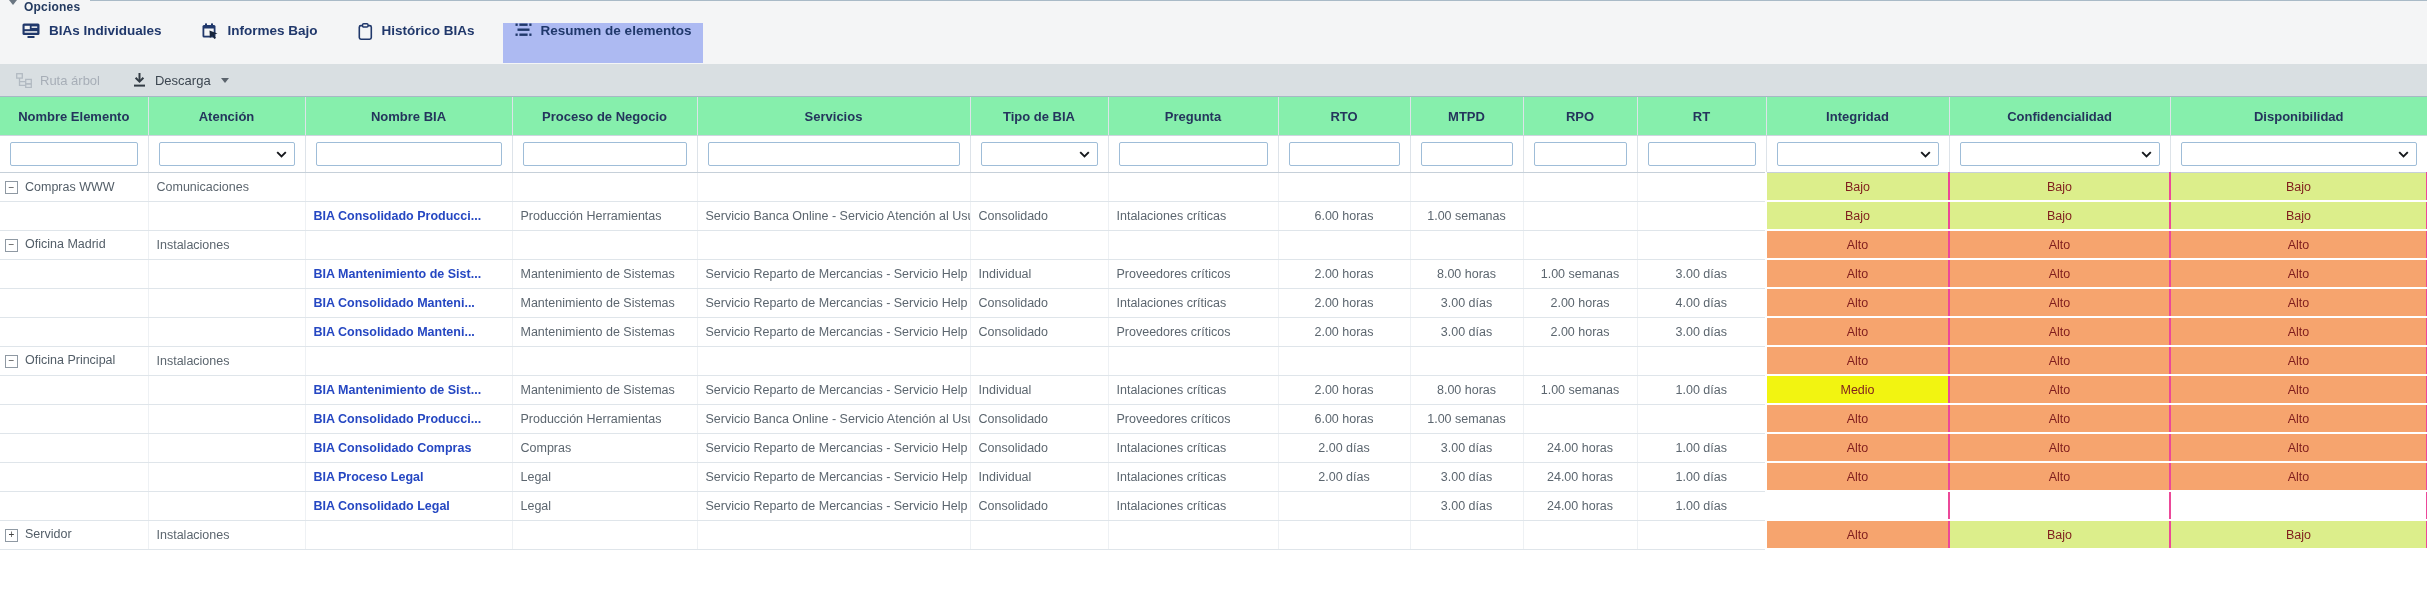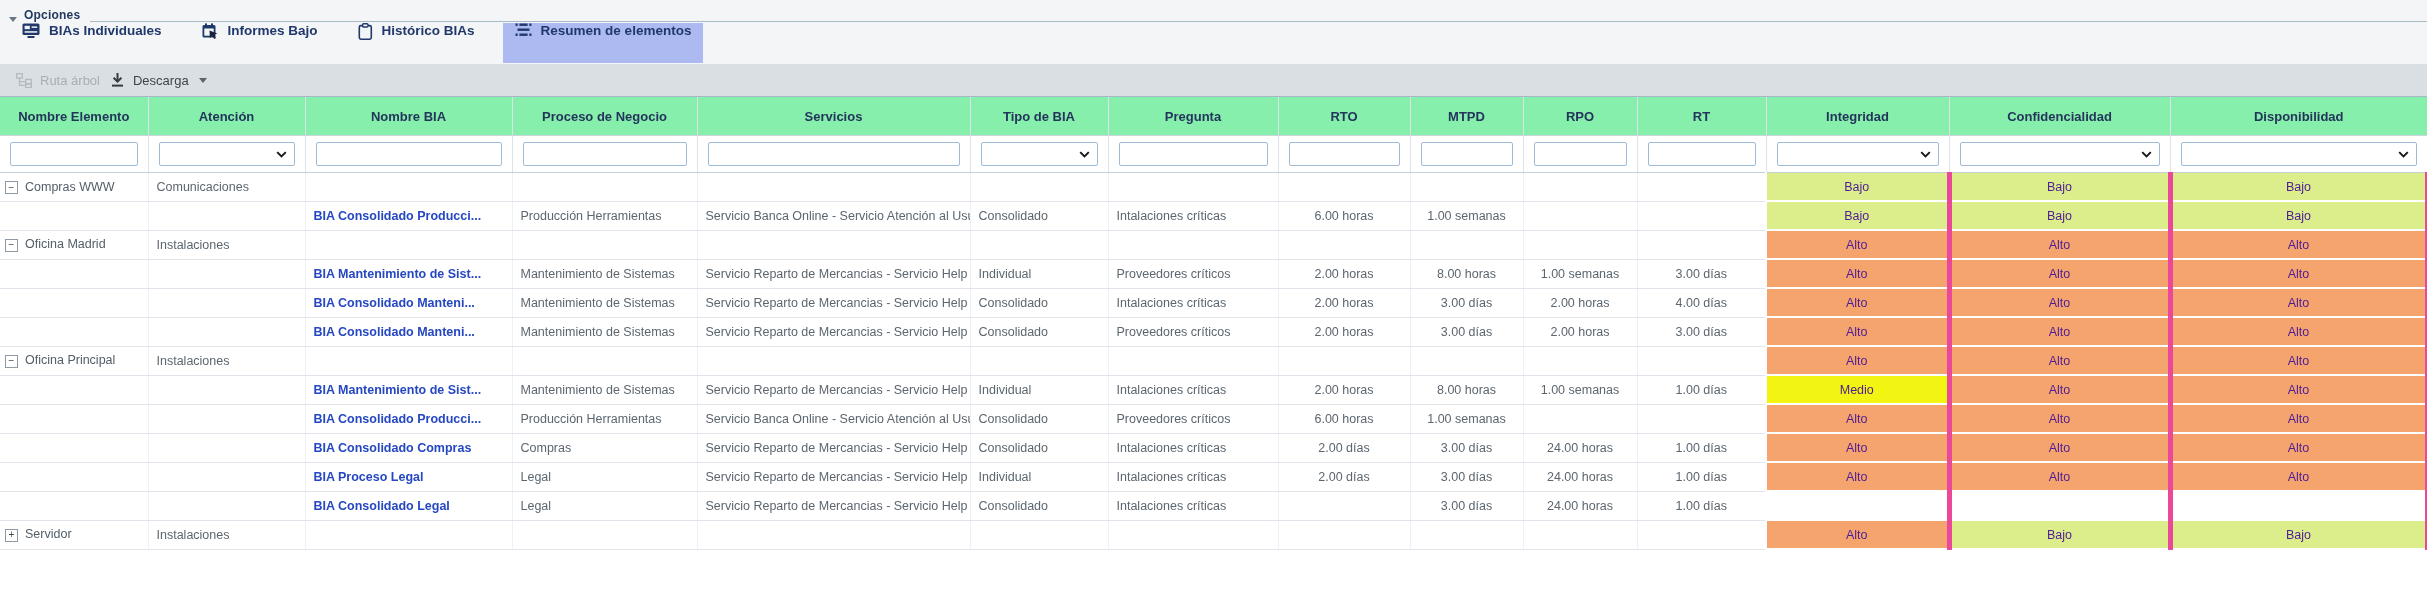--- a/index.html
+++ b/index.html
@@ -1,47 +1,47 @@
 <!DOCTYPE html>
 <html><head>
 <meta charset="utf-8">
 <style>
   html,body{margin:0;padding:0;}
   body{font-family:"Liberation Sans",sans-serif;background:#fff;}
   .app{width:2427px;height:608px;background:#fff;overflow:hidden;position:relative;}
 
   
   .top{background:#f4f5f6;}
-  .opc{height:22px;display:flex;align-items:flex-end;padding-left:9px;}
+  .opc{height:22px;display:flex;align-items:flex-start;padding-left:9px;}
   .opc-caret{width:0;height:0;border-left:4px solid transparent;border-right:4px solid transparent;border-top:5px solid #6a7682;}
   .opc-title{font-size:12px;font-weight:bold;color:#233a60;margin-left:7px;letter-spacing:.2px;}
   .opc-rule{flex:1;height:1px;background:#a9bac7;margin-left:10px;}
 
   .tabs{height:42px;display:flex;align-items:center;padding-left:10px;}
   .tab{display:flex;align-items:flex-start;gap:9px;height:40px;padding:0 12px;margin-right:16px;font-size:13.5px;font-weight:bold;color:#20386b;cursor:pointer;white-space:nowrap;}
   .tab.sel{background:#adbaf2;}
 
-  .toolbar{height:32px;background:#d9dfe2;border-bottom:1px solid #a7b8c4;display:flex;align-items:center;padding-left:16px;gap:10px;}
+  .toolbar{height:32px;background:#d9dfe2;border-bottom:1px solid #a7b8c4;display:flex;align-items:center;padding-left:16px;gap:32px;}
   .tool{display:flex;align-items:center;gap:8px;font-size:13px;color:#3c4650;cursor:pointer;}
   .tool.disabled{color:#a7aeb7;cursor:default;}
   .tool-caret{width:0;height:0;border-left:4px solid transparent;border-right:4px solid transparent;border-top:5px solid #5b646d;margin-left:2px;}
 
   
   #grid{border-collapse:collapse;table-layout:fixed;width:2427px;font-size:12.5px;color:#5c666f;background:#fff;}
   #grid th{height:36px;font-size:13px;font-weight:bold;color:#24355c;border-bottom:1px solid #cdd6de;border-left:1px solid #dde3e9;background:#86efac;overflow:hidden;white-space:nowrap;}
   #grid th:first-child{border-left:none;}
   #grid tr.flt td{height:36px;border-bottom:1px solid #c6d0d9;border-left:1px solid #dde3e9;text-align:center;padding:0;}
   #grid tr.flt td:first-child{border-left:none;}
   .finput,.fselect{box-sizing:border-box;width:calc(100% - 20px);height:24px;border:1px solid #9fbdd8;border-radius:2px;background:#fff;margin:0 10px;}
   .finput{outline:none;padding:0 5px;font-size:12px;color:#333;display:inline-block;}
   .fselect{display:flex;align-items:center;justify-content:flex-end;padding-right:7px;cursor:pointer;}
   #grid tbody td{height:27px;padding:0 8px;border-bottom:1px solid #dfe5ea;border-left:1px solid #eef1f4;white-space:nowrap;overflow:hidden;}
   #grid tbody td:first-child{border-left:none;}
   #grid td.ctr{text-align:center;}
-  #grid td.rate{text-align:center;color:#4c1d95;border-left:2px solid #fff;border-right:5px solid #ec4899;border-bottom:2px solid #fff;padding:0;}
+  #grid td.rate{text-align:center;color:#7f1d1d;border-left:2px solid #fff;border-right:2px solid #ec4899;border-bottom:2px solid #fff;padding:0;}
   .bialink{color:#2547c2;font-weight:bold;text-decoration:none;}
   .gcell{padding-left:5px !important;}
   .expbox{display:inline-flex;align-items:center;justify-content:center;width:11px;height:11px;border:1px solid #8f99a3;font-size:10px;line-height:1;color:#444;margin-right:7px;background:#fff;cursor:pointer;}
   .gname{color:#525d67;}
 </style>
 </head>
 <body>
 
 <div class="app">
 

